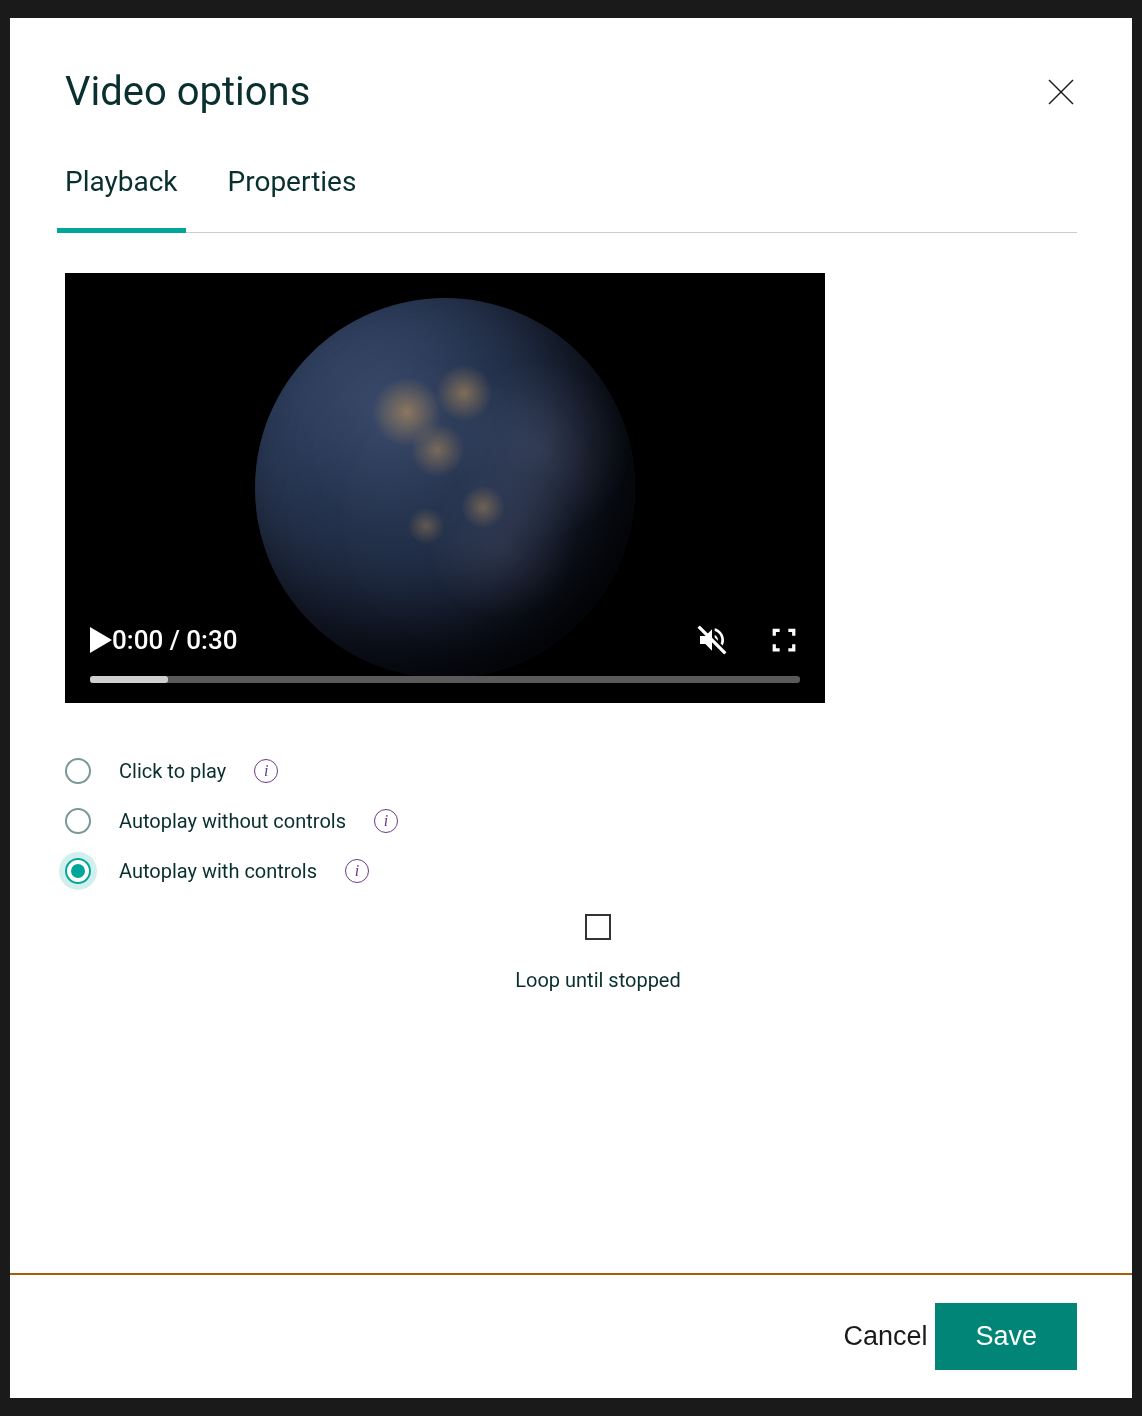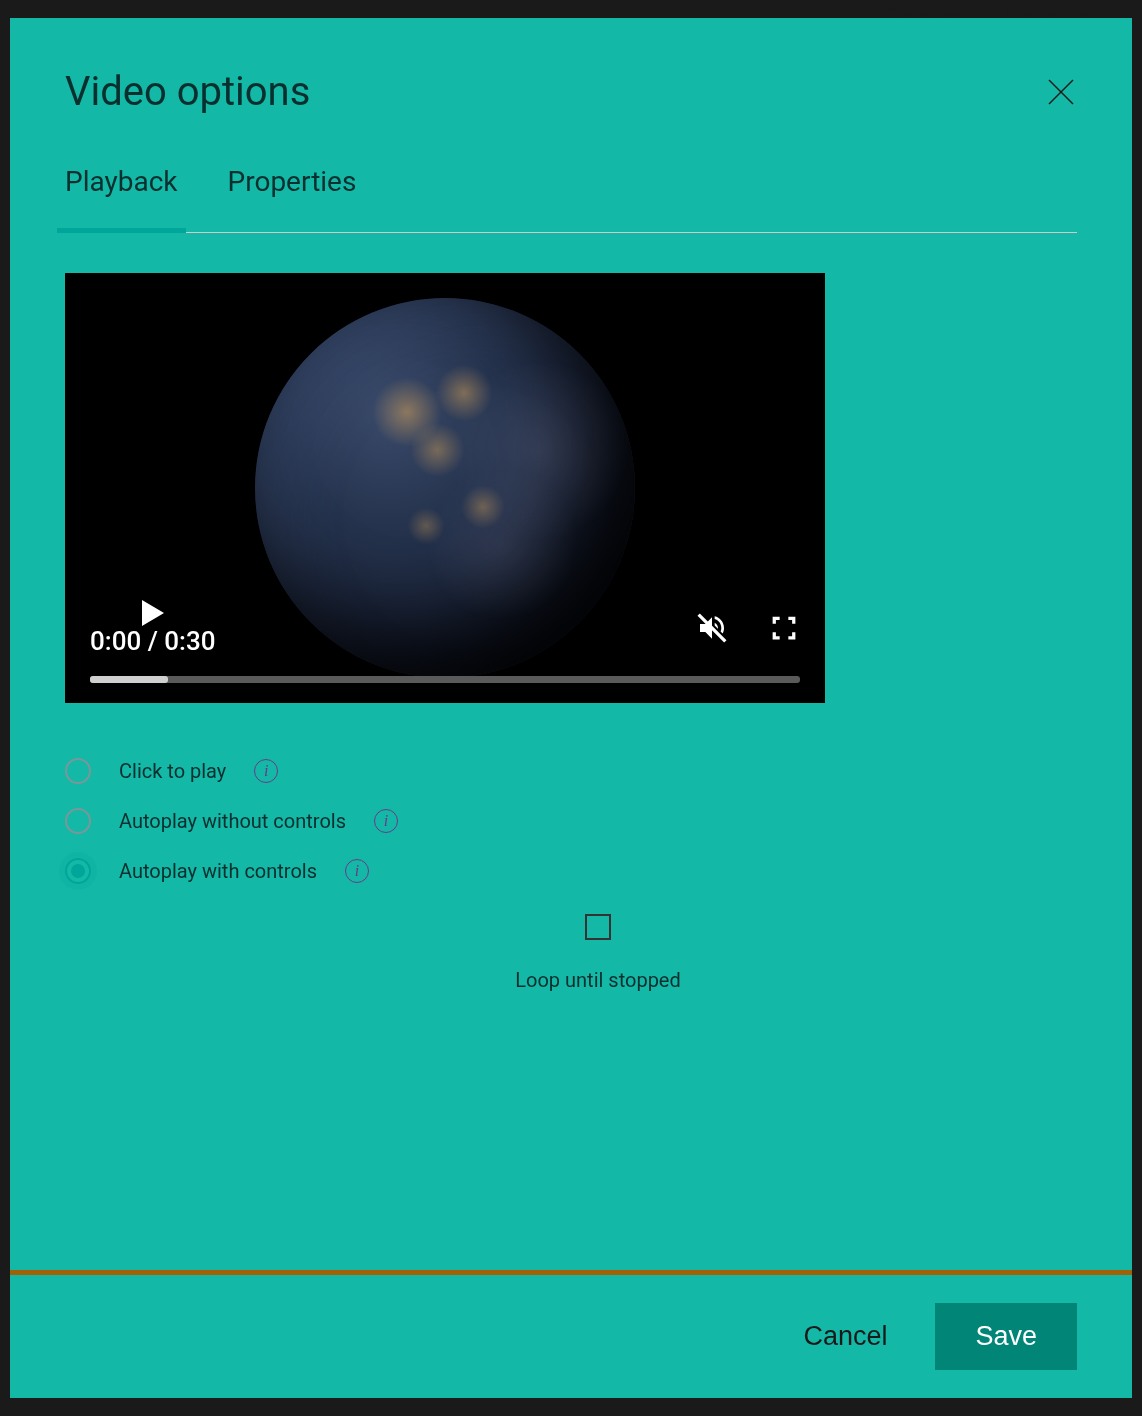--- a/index.html
+++ b/index.html
@@ -24,21 +24,21 @@
       display: flex;
       gap: 40px;
       opacity: 0.5;
     }
     .modal {
       position: absolute;
       top: 18px;
       left: 10px;
       right: 10px;
       bottom: 18px;
-      background: #14b8a6;
+      background: #ffffff;
       display: flex;
       flex-direction: column;
     }
     .modal-header {
       padding: 50px 55px 0 55px;
       display: flex;
       justify-content: space-between;
       align-items: flex-start;
     }
     .modal-title {
@@ -129,21 +129,20 @@
     }
     .vc-row {
       display: flex;
       align-items: center;
       justify-content: space-between;
       margin-bottom: 20px;
     }
     .vc-left {
       display: flex;
       align-items: center;
-      flex-direction: column;
     }
     .vc-right {
       display: flex;
       align-items: center;
       gap: 40px;
     }
     .play-triangle {
       width: 0;
       height: 0;
       border-left: 22px solid white;
@@ -239,26 +238,25 @@
       flex-direction: column;
     }
     .checkbox {
       width: 26px;
       height: 26px;
       border: 2px solid #333;
       cursor: pointer;
       flex-shrink: 0;
     }
     .modal-footer {
-      border-top: 5px solid #a16207;
+      border-top: 2px solid #a16207;
       padding: 28px 55px;
       display: flex;
       justify-content: flex-end;
       align-items: center;
-      gap: 40px;
     }
     .btn-cancel {
       font-size: 27px;
       color: #1a1a1a;
       cursor: pointer;
       background: none;
       border: none;
       padding: 12px 8px;
     }
     .btn-save {

